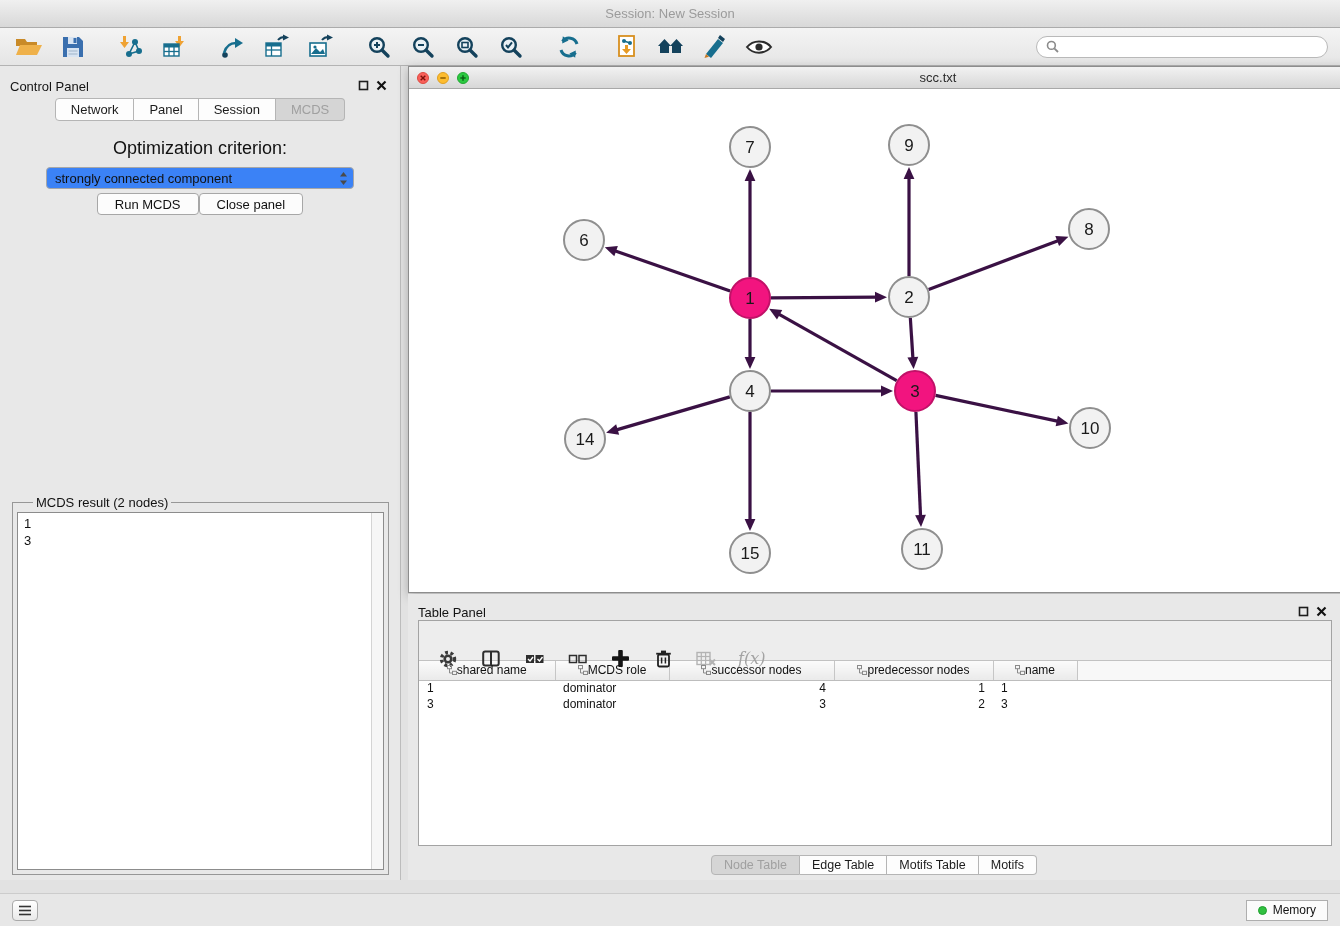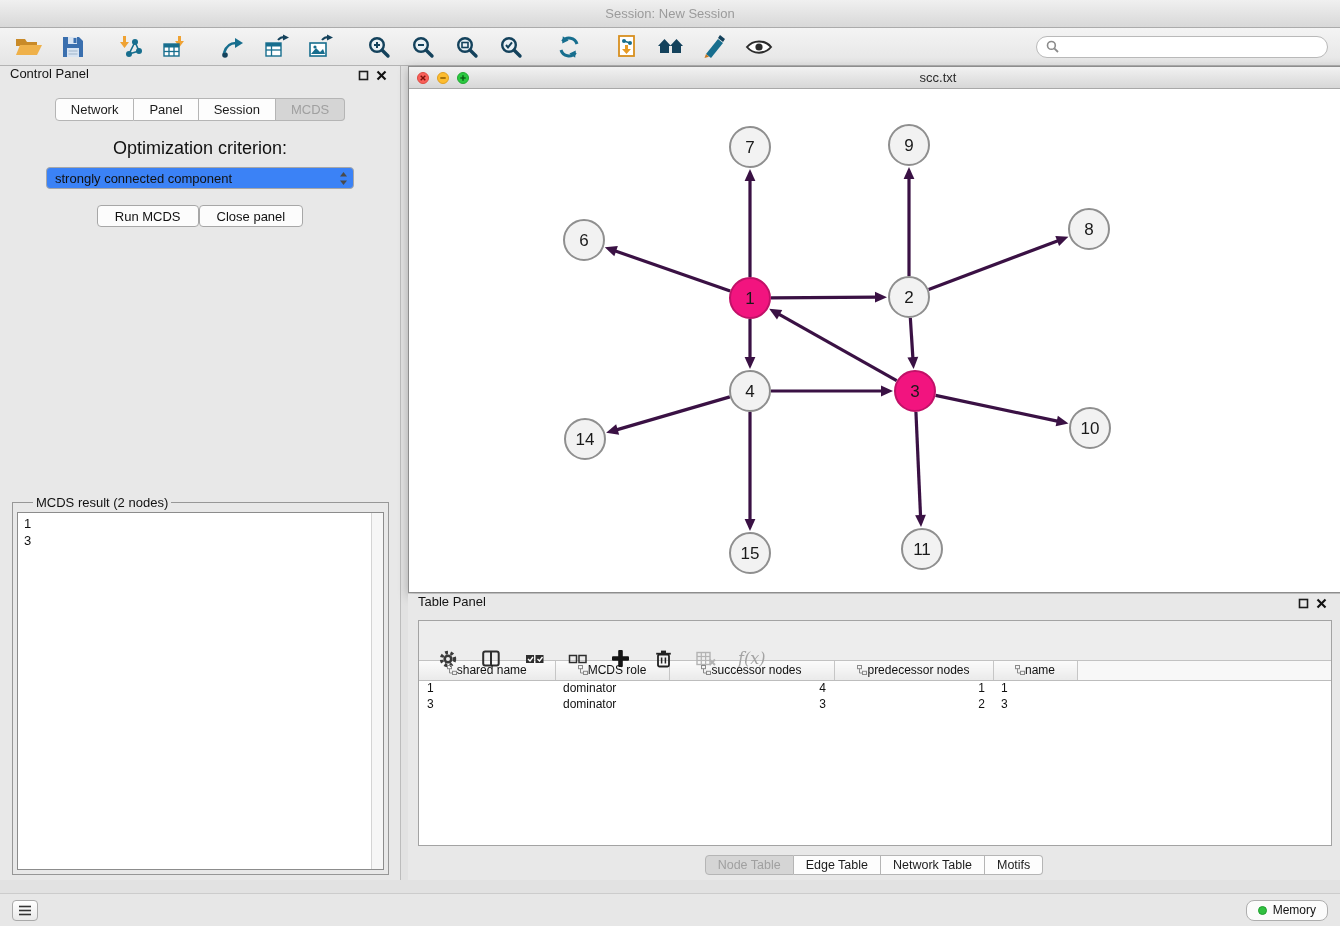--- a/index.html
+++ b/index.html
@@ -18,35 +18,35 @@
   .tool-group { display:flex; align-items:center; gap:10px; margin-right:24px; }
   .tool-btn { width:34px; height:30px; display:flex; align-items:center; justify-content:center; border-radius:4px; }
   .search-wrap { margin-left:auto; width:292px; height:22px; background:#fff; border:1px solid #b9b9b9;
     border-radius:12px; display:flex; align-items:center; padding:0 9px; gap:5px; }
   .search-wrap input { border:none; outline:none; flex:1; font-size:12px; background:transparent;
     font-family:"Liberation Sans", sans-serif; }
 
   
   .control-panel { position:absolute; left:0; top:66px; width:401px; height:814px;
     background:#e8e8e8; border-right:1px solid #bcbcbc; }
-  .panel-header { height:28px; display:flex; align-items:flex-start; padding:0 10px; font-size:13px; color:#141414; }
+  .panel-header { height:28px; display:flex; align-items:flex-end; padding:0 10px; font-size:13px; color:#141414; }
   .panel-header .spacer { flex:1; }
   .panel-btn { width:18px; height:18px; display:flex; align-items:center; justify-content:center; }
   .seg-tabs { display:flex; justify-content:center; margin-top:4px; }
   .seg-tab { font-size:13px; padding:3px 15px; background:#fdfdfd; border:1px solid #b5b5b5;
     border-left:none; color:#1c1c1c; white-space:nowrap; }
   .seg-tab:first-child { border-left:1px solid #b5b5b5; border-radius:4px 0 0 4px; }
   .seg-tab:last-child { border-radius:0 4px 4px 0; }
   .seg-tab.active { background:#d5d5d5; color:#a0a0a0; }
   .seg-tab.small { font-size:12.5px; padding:2px 12px; }
   .opt-label { text-align:center; font-size:18px; color:#111; margin-top:17px; }
   .dropdown { margin:8px auto 0; width:308px; height:22px; background:#3b82f6; border:1px solid #a7a7a7;
     border-radius:4px; display:flex; align-items:center; padding:0 8px; font-size:13px; color:#111; position:relative; }
   .dropdown .arrows { position:absolute; right:5px; top:3px; }
-  .btn-row { display:flex; justify-content:center; margin-top:16px; }
+  .btn-row { display:flex; justify-content:center; margin-top:4px; }
   .push-btn { height:22px; padding:0 17px; background:#fcfcfc; border:1px solid #a7a7a7; border-radius:4px;
     font-size:13px; color:#111; display:flex; align-items:center; }
   .result-box { position:absolute; left:12px; top:429px; width:377px; height:380px;
     border:1px solid #979797; background:#e8e8e8; }
   .result-box legend { font-size:13px; color:#111; padding:0 3px; margin-left:20px; }
   .result-inner { position:absolute; left:4px; top:2px; right:4px; bottom:4px; background:#fff;
     border:1px solid #8c8c8c; overflow:hidden; }
   .result-items { padding:2px 6px; font-size:13px; line-height:17px; color:#111; }
   .result-scrollbar { position:absolute; right:0; top:0; bottom:0; width:12px;
     background:#f6f6f6; border-left:1px solid #d4d4d4; }
@@ -81,21 +81,21 @@
   .th-wrap { display:flex; align-items:center; justify-content:center; }
   .node-table td { height:16px; padding:0 8px; white-space:nowrap; overflow:hidden; }
   .node-table td.num { text-align:right; }
   .bottom-tabs { position:absolute; left:0; right:0; bottom:5px; display:flex; justify-content:center; }
 
   
   .statusbar { position:absolute; left:0; top:893px; width:1340px; height:33px; background:#e7e7e7;
     border-top:1px solid #cccccc; display:flex; align-items:center; padding:0 12px; }
   .list-btn { width:26px; height:21px; border:1px solid #a9a9a9; border-radius:4px;
     background:linear-gradient(#ffffff,#e9e9e9); display:flex; align-items:center; justify-content:center; }
-  .memory-btn { margin-left:auto; height:21px; border:1px solid #aeaeae; border-radius:8px; background:#fbfbfb;
+  .memory-btn { margin-left:auto; height:21px; border:1px solid #aeaeae; border-radius:0; background:#fbfbfb;
     display:flex; align-items:center; gap:6px; padding:0 11px; font-size:12px; color:#111; }
   .mem-dot { width:9px; height:9px; border-radius:50%; background:#30c040; border:1px solid #1f9e2e; }
 </style>
 </head>
 <body>
 
 <div class="titlebar">
   <span>Session: New Session</span>
 </div>
 
@@ -593,21 +593,21 @@
             <td class="">3</td>
             <td></td>
           </tr>
         </tbody>
     </table>
   </div>
 
   <div class="bottom-tabs" id="bottom-tabs">
       <div class="seg-tab small active">Node Table</div>
       <div class="seg-tab small">Edge Table</div>
-      <div class="seg-tab small">Network Table</div>
+      <div class="seg-tab small">Motifs Table</div>
       <div class="seg-tab small">Motifs</div>
     </div>
 </div>
 
 <div class="statusbar">
   <div class="list-btn">
     <svg width="14" height="11" viewBox="0 0 14 11">
       <line x1="1" y1="1.5" x2="13" y2="1.5" stroke="#333" stroke-width="1.6"></line>
       <line x1="1" y1="5.5" x2="13" y2="5.5" stroke="#333" stroke-width="1.6"></line>
       <line x1="1" y1="9.5" x2="13" y2="9.5" stroke="#333" stroke-width="1.6"></line>

